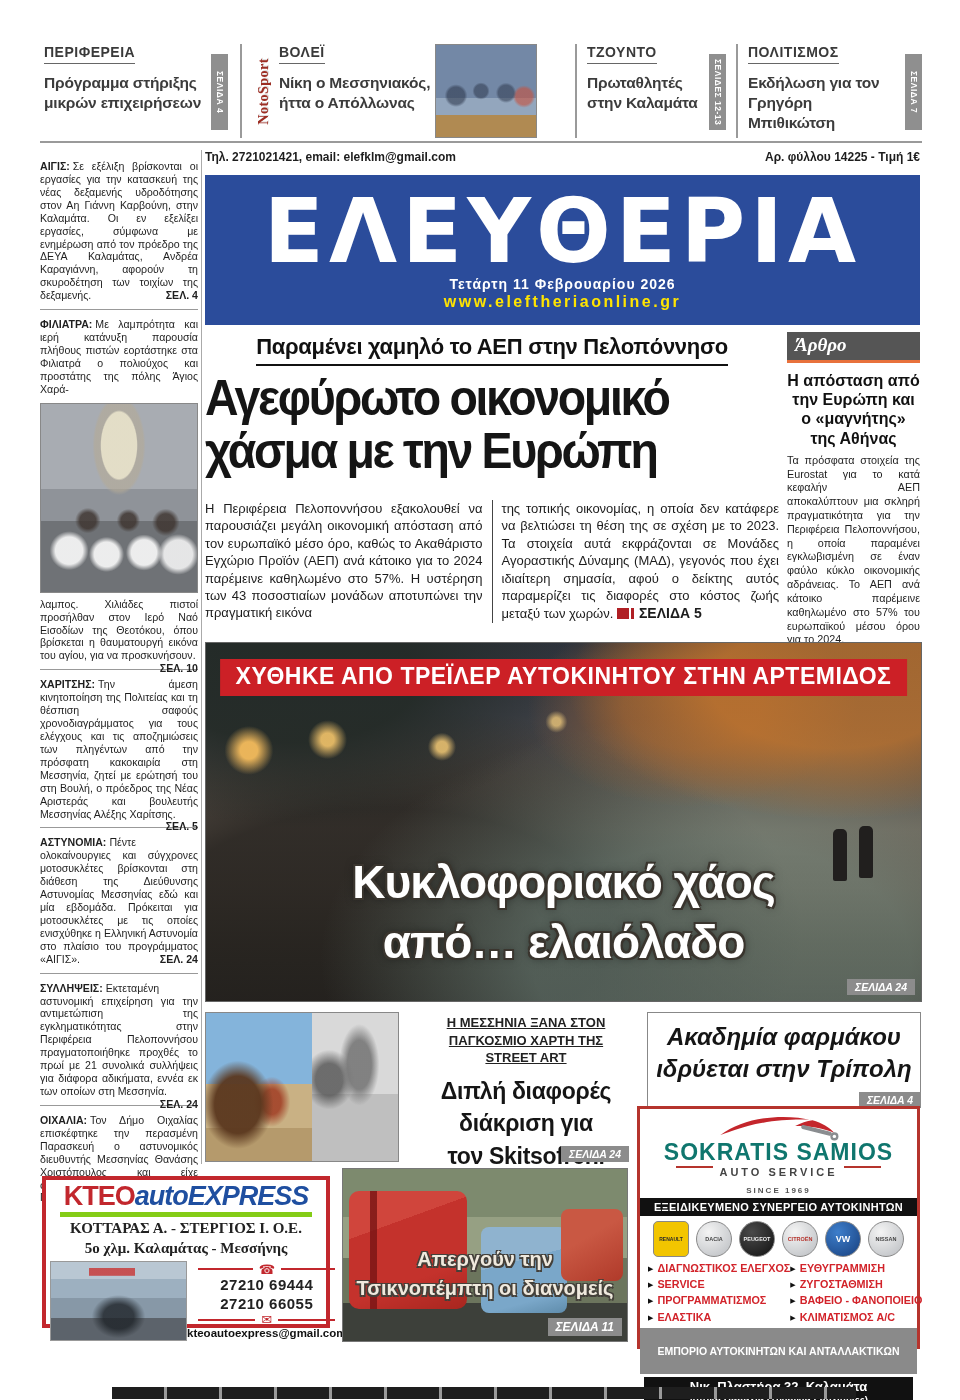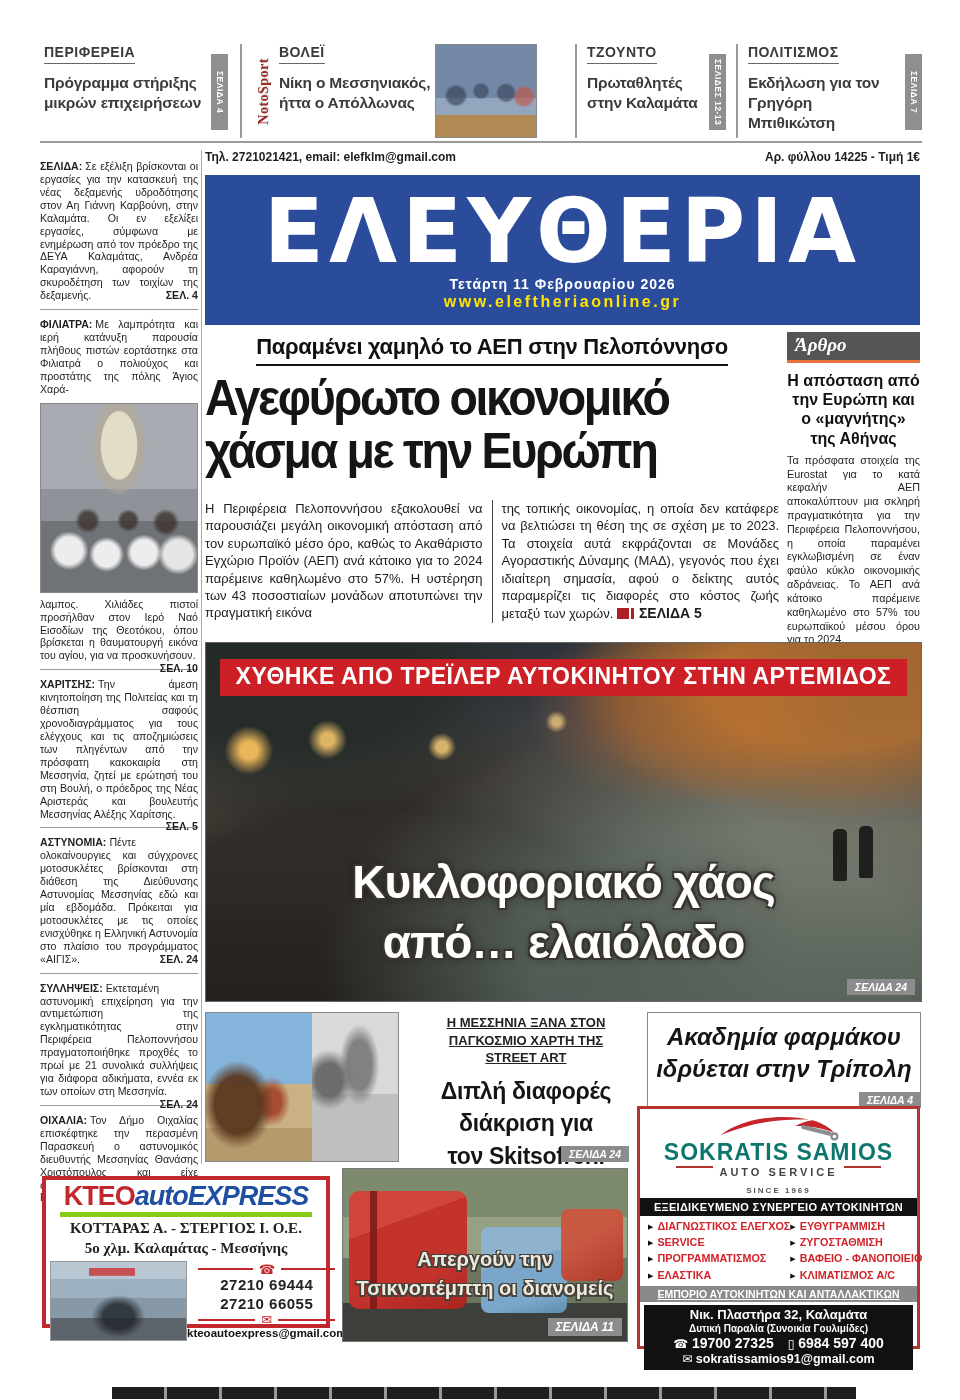--- a/index.html
+++ b/index.html
@@ -170,21 +170,21 @@
             justify-content:center;font-size:5.5px;font-weight:bold;color:#444;
             background:radial-gradient(circle at 35% 30%,#f4f4f4,#b9bcc0);}
   .sm-brand.renault{border-radius:5px;background:#f2c500;color:#2a2a2a;font-size:5px;}
   .sm-brand.peugeot{background:radial-gradient(circle at 35% 30%,#4a4a4a,#111);color:#eee;}
   .sm-brand.citroen{color:#b5342d;}
   .sm-brand.vw{background:radial-gradient(circle at 35% 30%,#3d7ecb,#18407e);color:#fff;font-size:9px;}
   .sm-svc{display:flex;text-align:left;padding:0 8px;margin-top:2px;}
   .sm-svc ul{list-style:none;margin:0;padding:0;flex:1;}
   .sm-svc li{font-size:10.8px;font-weight:bold;color:#d2232a;line-height:1.5;white-space:nowrap;}
   .sm-svc li::before{content:"▶";color:#111;font-size:7px;margin-right:4px;vertical-align:1px;}
-  .sm-bar2{background:#8a8a8a;color:#fff;font-size:10.5px;font-weight:bold;padding:2px 0;margin-top:3px;text-decoration:underline;}
+  .sm-bar2{background:#8a8a8a;color:#fff;font-size:10.5px;font-weight:bold;padding:17px 0;margin-top:3px;}
   .sm-black{background:#111;color:#fff;margin:3px 4px 0;padding:3px 0 4px;}
   .sm-addr{font-size:13px;font-weight:bold;line-height:1.15;}
   .sm-addr2{font-size:10px;font-weight:bold;line-height:1.2;}
   .sm-phones{font-size:14px;font-weight:bold;display:flex;justify-content:center;gap:14px;line-height:1.25;}
   .sm-mail{font-size:12.5px;font-weight:bold;}
   .pic{font-size:12px;}
   
   .botbar{position:absolute;top:1387px;left:112px;width:744px;height:12px;background:#1e1e1e;
      background-image:repeating-linear-gradient(90deg,transparent 0 52px,rgba(255,255,255,.55) 52px 55px);}
 </style>
@@ -235,21 +235,21 @@
     <span>Αρ. φύλλου 14225 - Τιμή 1€</span>
   </div>
   <div class="banner">
     <div class="logo">ΕΛΕΥΘΕΡΙΑ</div>
     <div class="mast-date">Τετάρτη 11 Φεβρουαρίου 2026</div>
     <div class="mast-url">www.eleftheriaonline.gr</div>
   </div>
 
   <div class="sidebar">
     <div class="sb-item">
-      <span class="sb-tag">ΣΕΛΙΔΑ:</span><span>Σε εξέλιξη βρίσκονται οι εργασίες για την κατασκευή της νέας δεξαμενής υδροδότησης στον Αη Γιάννη Καρβούνη, στην Καλαμάτα. Οι εν εξελίξει εργασίες, σύμφωνα με ενημέρωση από τον πρόεδρο της ΔΕΥΑ Καλαμάτας, Ανδρέα Καραγιάννη, αφορούν τη σκυροδέτηση των τοιχίων της δεξαμενής.</span>
+      <span class="sb-tag">ΑΙΓΙΣ:</span><span>Σε εξέλιξη βρίσκονται οι εργασίες για την κατασκευή της νέας δεξαμενής υδροδότησης στον Αη Γιάννη Καρβούνη, στην Καλαμάτα. Οι εν εξελίξει εργασίες, σύμφωνα με ενημέρωση από τον πρόεδρο της ΔΕΥΑ Καλαμάτας, Ανδρέα Καραγιάννη, αφορούν τη σκυροδέτηση των τοιχίων της δεξαμενής.</span>
       <span class="sb-page">ΣΕΛ. 4</span>
     </div>
     <div class="sb-item">
       <span class="sb-tag">ΦΙΛΙΑΤΡΑ:</span><span>Με λαμπρότητα και ιερή κατάνυξη παρουσία πλήθους πιστών εορτάστηκε στα Φιλιατρά ο πολιούχος και προστάτης της πόλης Άγιος Χαρά-</span>
       <div class="sb-photo"></div>
       <span>λαμπος. Χιλιάδες πιστοί προσήλθαν στον Ιερό Ναό Εισοδίων της Θεοτόκου, όπου βρίσκεται η θαυματουργή εικόνα του αγίου, για να προσκυνήσουν.</span>
       <span class="sb-page">ΣΕΛ. 10</span>
     </div>
     <div class="sb-item">
       <span class="sb-tag">ΧΑΡΙΤΣΗΣ:</span><span>Την άμεση κινητοποίηση της Πολιτείας και τη θέσπιση σαφούς χρονοδιαγράμματος για τους ελέγχους και τις αποζημιώσεις των πληγέντων από την πρόσφατη κακοκαιρία στη Μεσσηνία, ζητεί με ερώτησή του στη Βουλή, ο πρόεδρος της Νέας Αριστεράς και βουλευτής Μεσσηνίας Αλέξης Χαρίτσης.</span>
@@ -378,20 +378,28 @@
       </svg>
     </div>
     <div class="sm-name">SOKRATIS SAMIOS</div>
     <div class="sm-subrow">
         <span class="ln"></span>
         <span class="sm-sub">AUTO SERVICE</span>
         <span class="ln"></span>
       </div>
     <div class="sm-since">SINCE 1969</div>
     <div class="sm-bar1">ΕΞΕΙΔΙΚΕΥΜΕΝΟ ΣΥΝΕΡΓΕΙΟ ΑΥΤΟΚΙΝΗΤΩΝ</div>
+    <div class="sm-brands">
+      <div class="sm-brand renault">RENAULT</div>
+      <div class="sm-brand">DACIA</div>
+      <div class="sm-brand peugeot">PEUGEOT</div>
+      <div class="sm-brand citroen">CITROËN</div>
+      <div class="sm-brand vw">VW</div>
+      <div class="sm-brand">NISSAN</div>
+    </div>
     <div class="sm-svc">
       <ul>
         <li>ΔΙΑΓΝΩΣΤΙΚΟΣ ΕΛΕΓΧΟΣ</li>
         <li>SERVICE</li>
         <li>ΠΡΟΓΡΑΜΜΑΤΙΣΜΟΣ</li>
         <li>ΕΛΑΣΤΙΚΑ</li>
       </ul>
       <ul>
         <li>ΕΥΘΥΓΡΑΜΜΙΣΗ</li>
         <li>ΖΥΓΟΣΤΑΘΜΙΣΗ</li>

